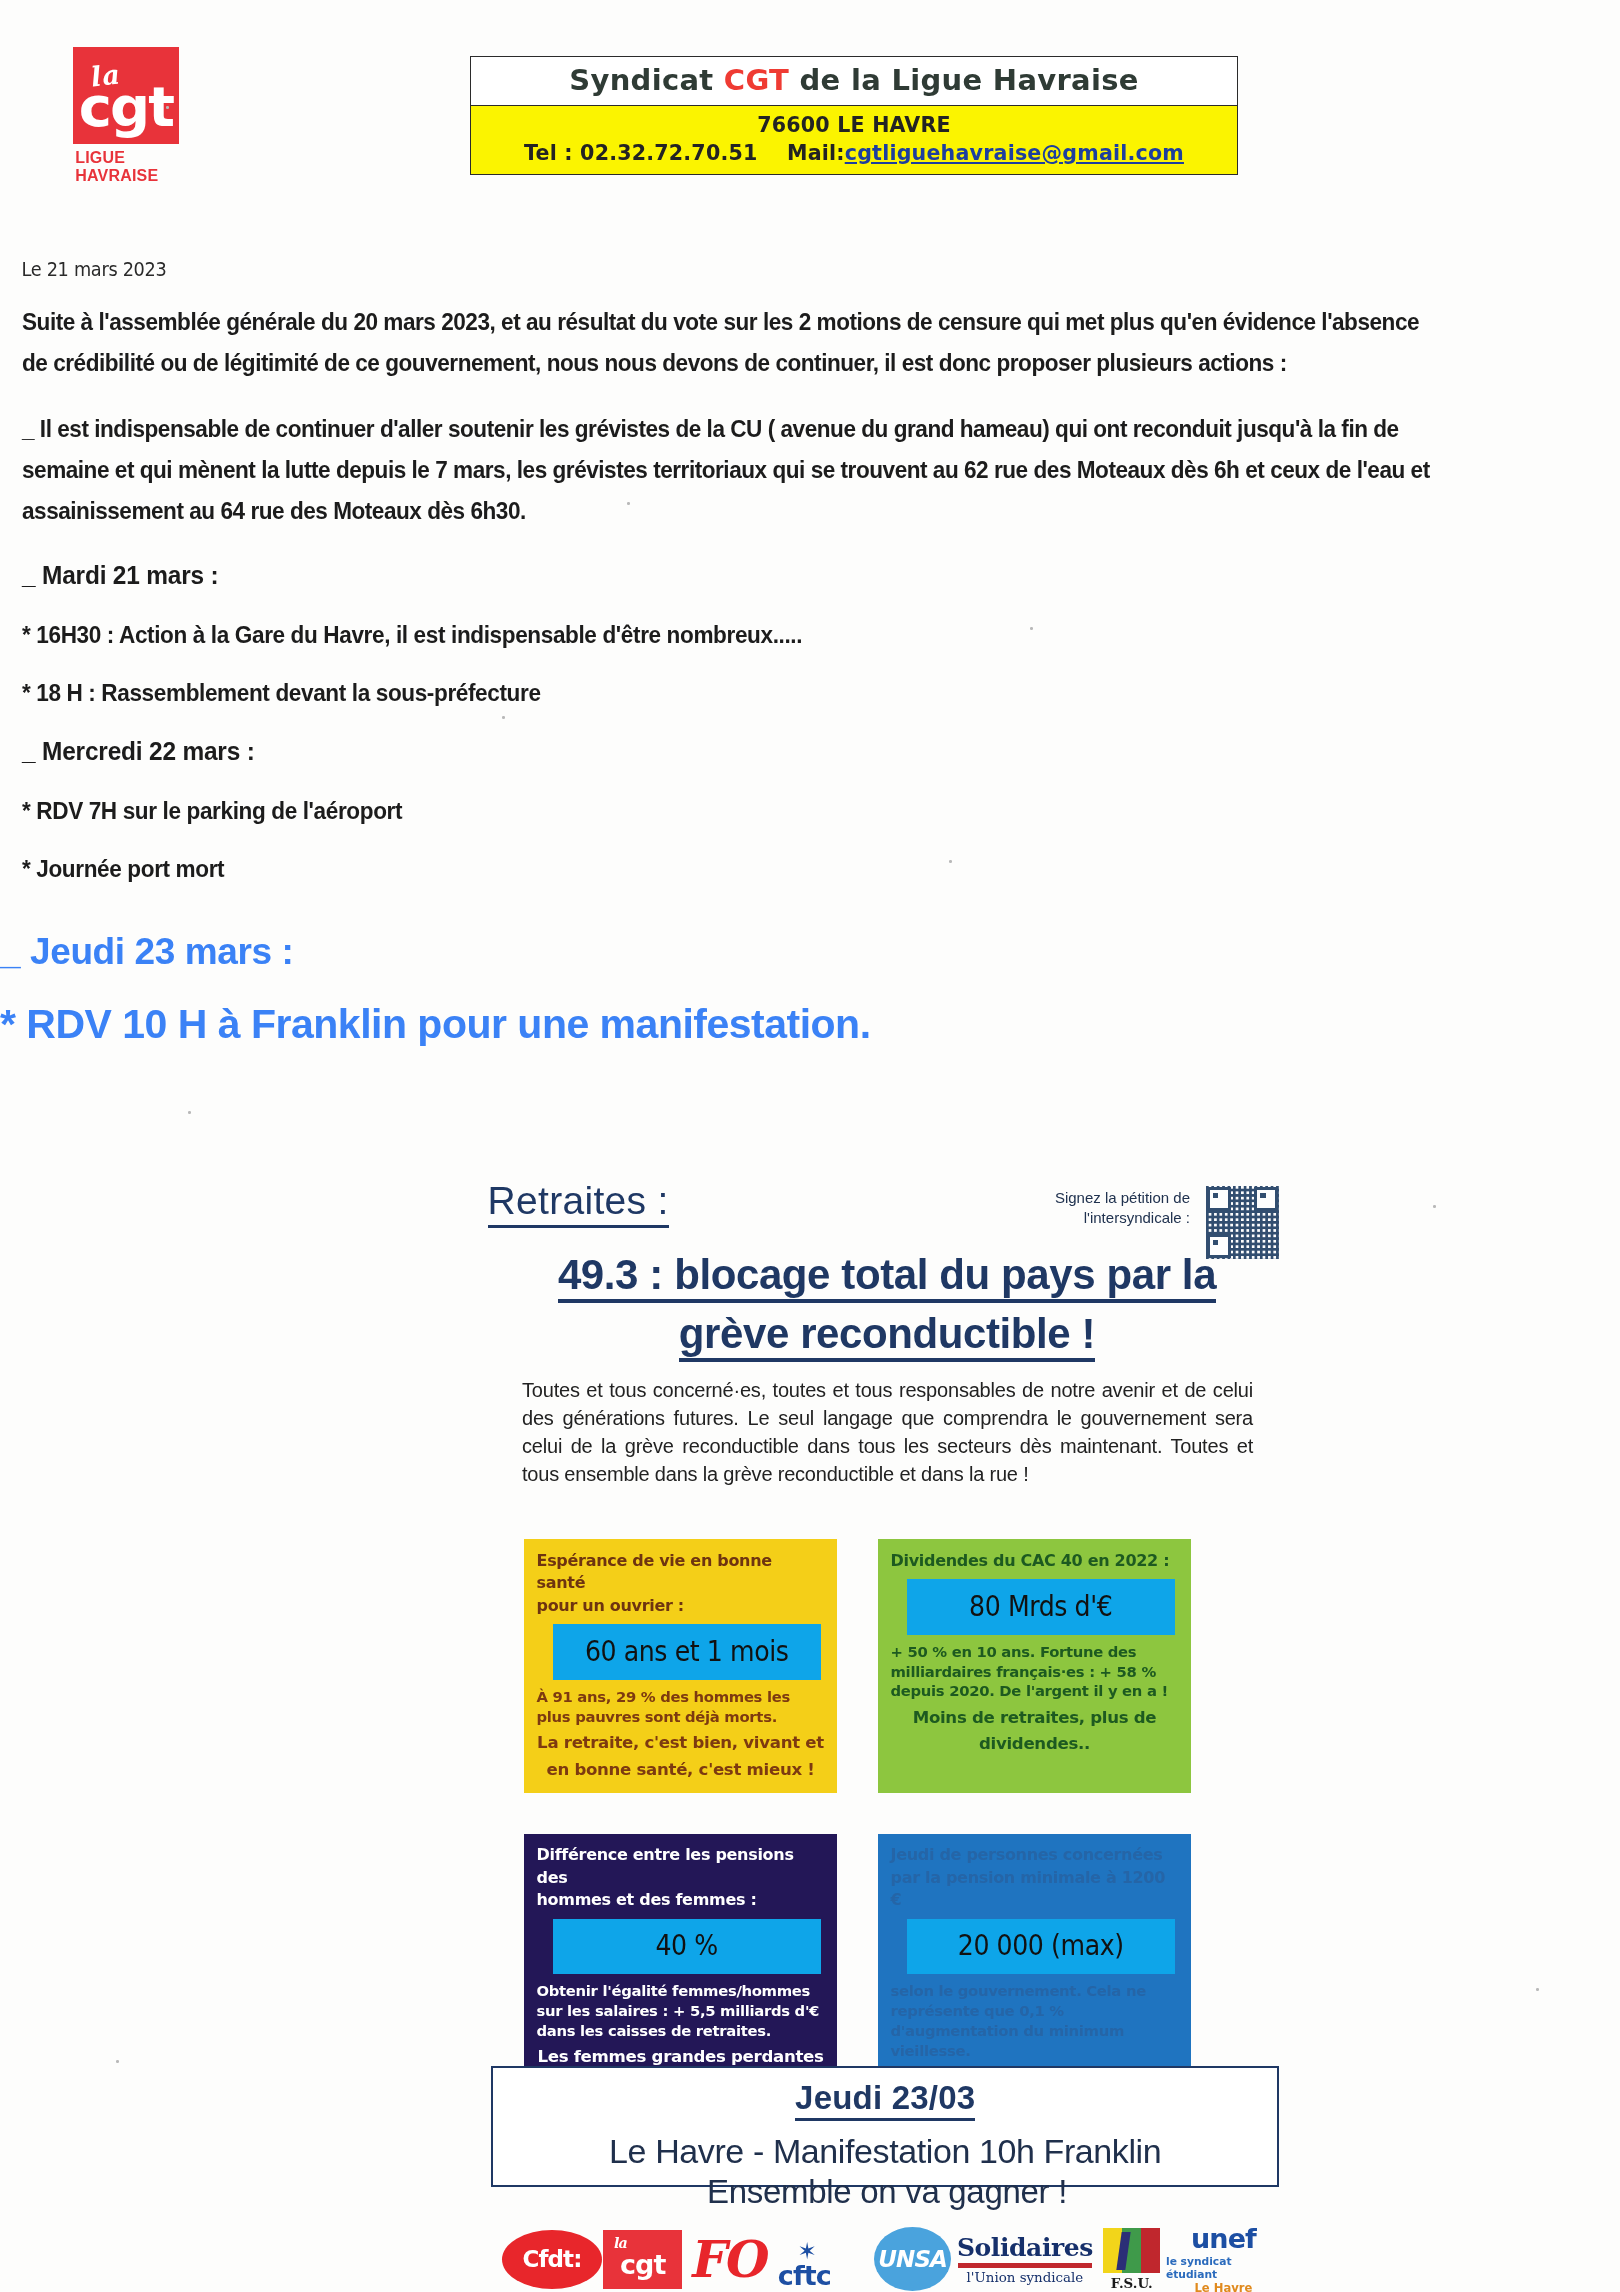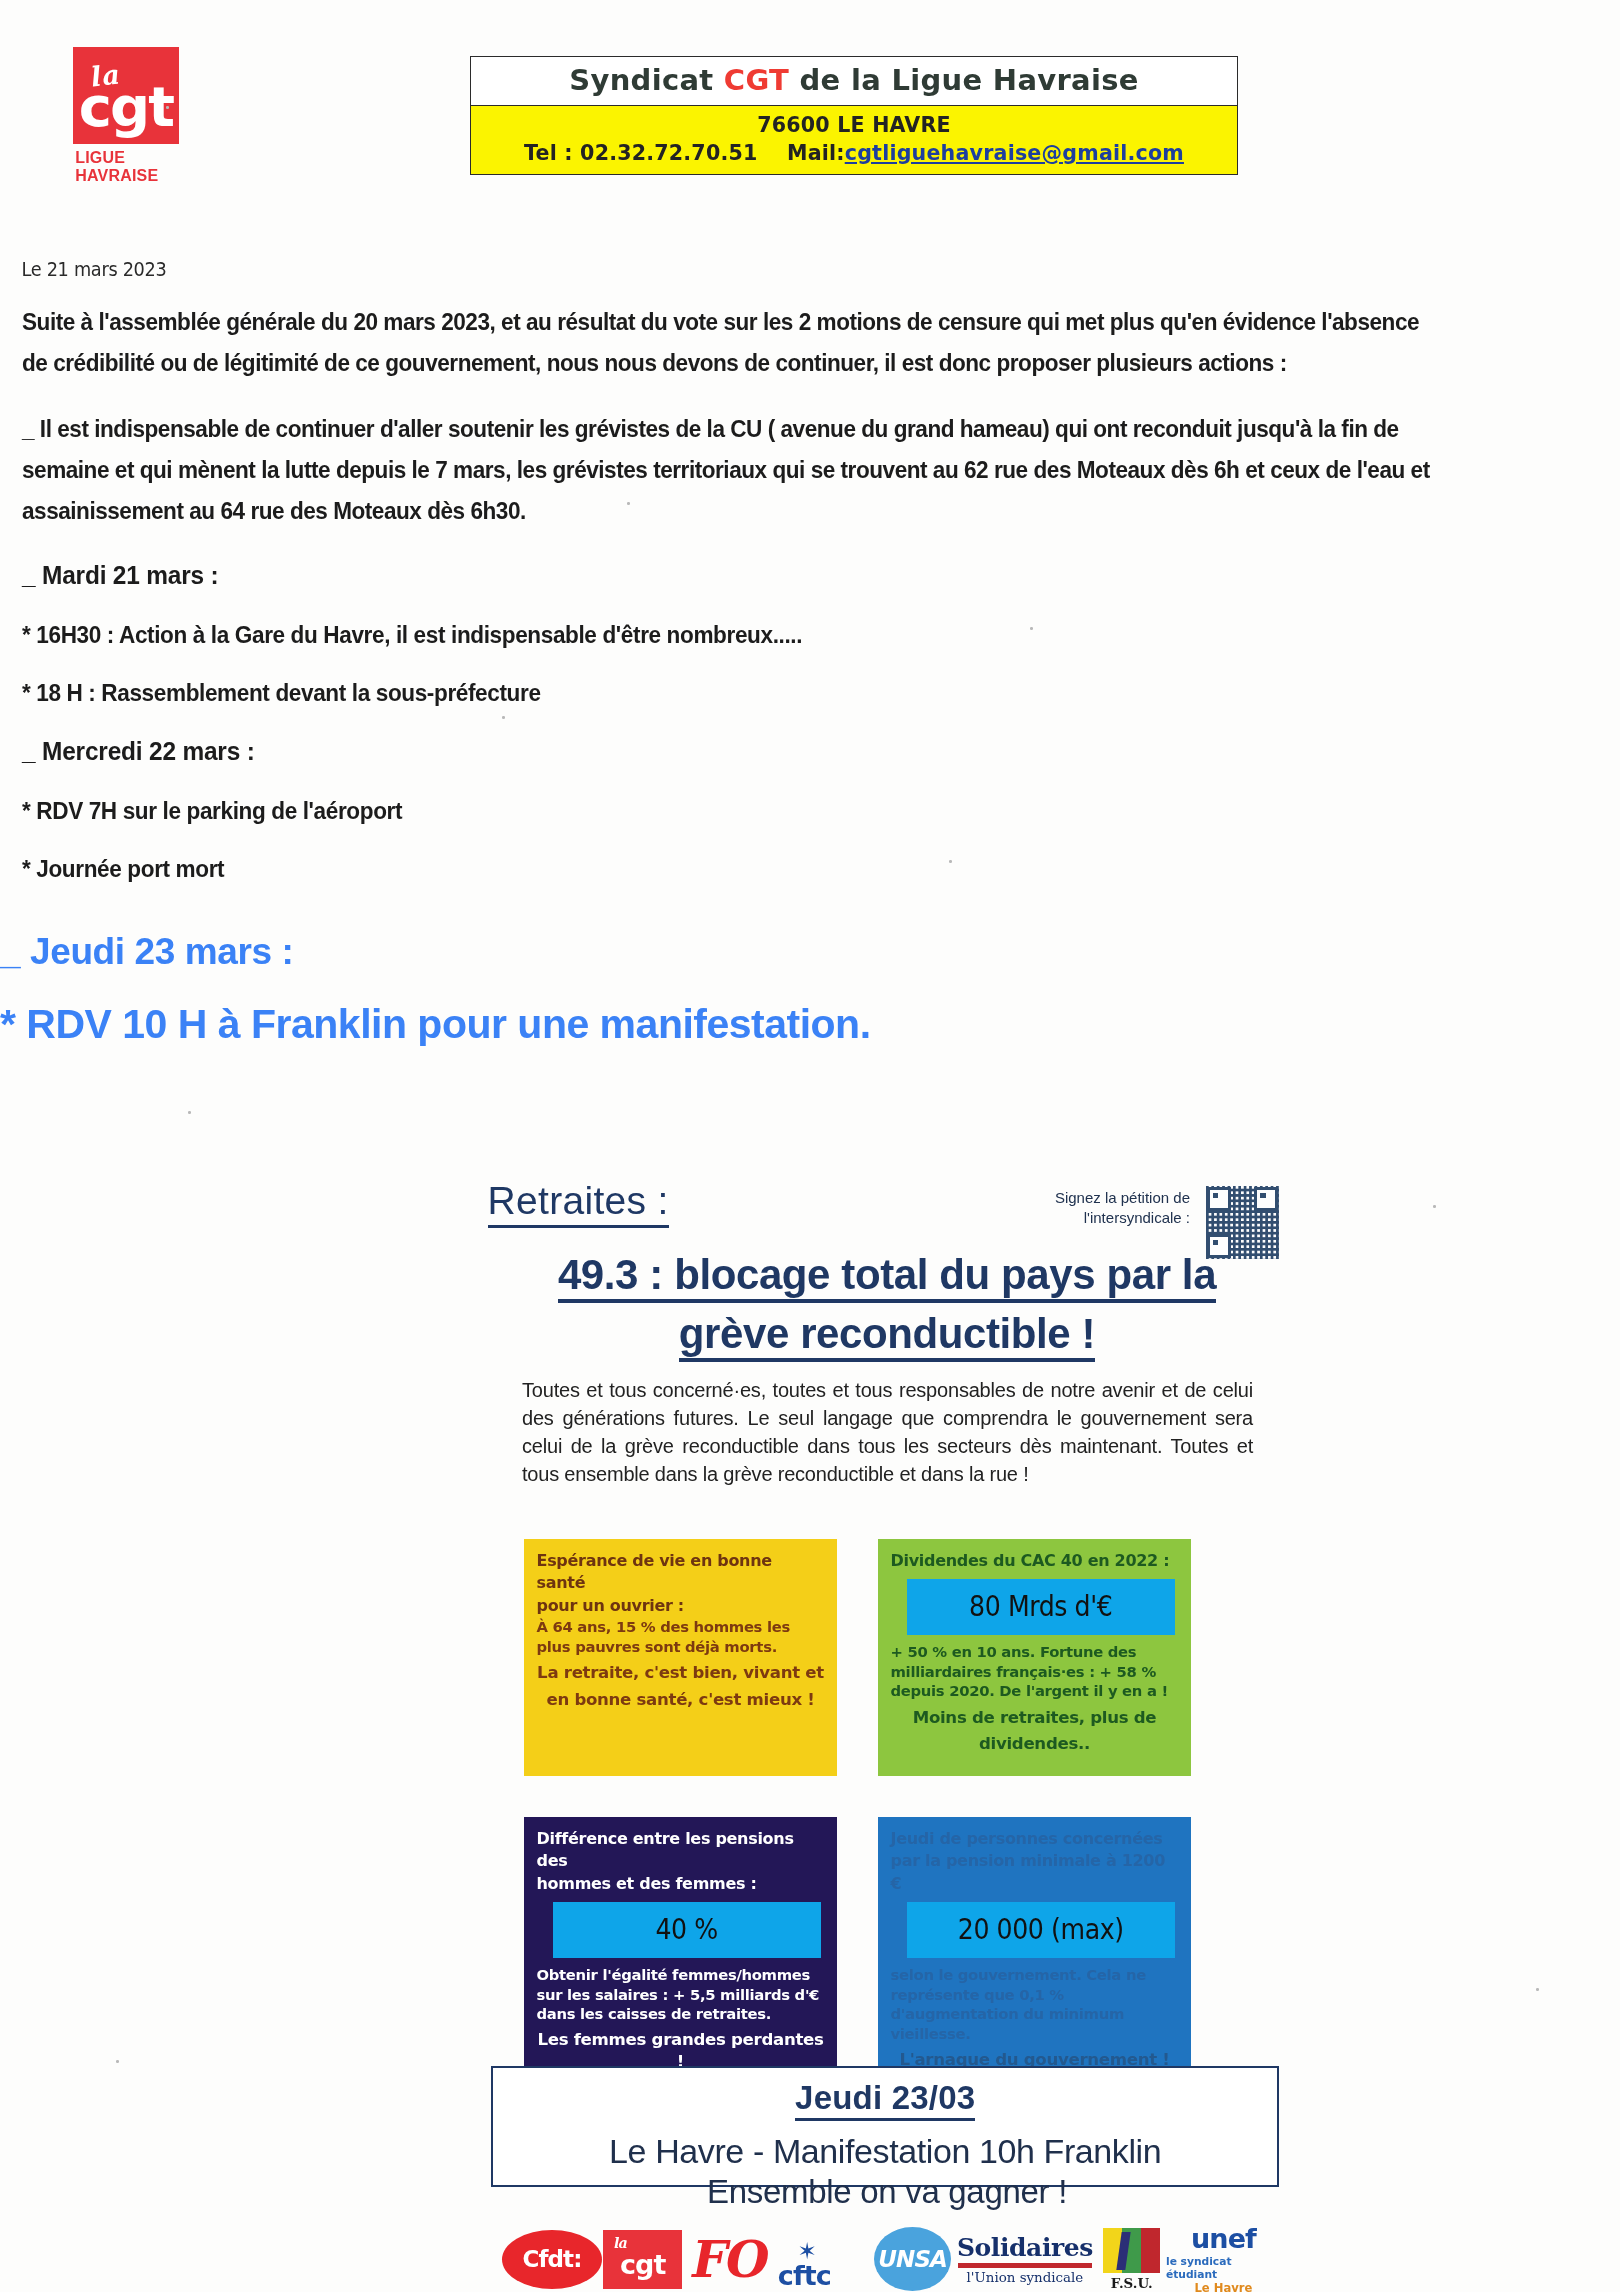--- a/index.html
+++ b/index.html
@@ -623,21 +623,22 @@
       <div class="l2"><span>grève reconductible !</span></div>
     </div>
 
     <div class="flyer-para">Toutes et tous concerné·es, toutes et tous responsables de notre avenir et de celui des générations futures. Le seul langage que comprendra le gouvernement sera celui de la grève reconductible dans tous les secteurs dès maintenant. Toutes et tous ensemble dans la grève reconductible et dans la rue !</div>
 
     <div class="stats">
 
       <div class="stat yellow">
         <div class="q">Espérance de vie en bonne santé</div>
         <div class="q">pour un ouvrier :</div>
-        <div class="note">À 64 ans, 15 % des hommes les plus pauvres sont déjà morts.</div>
+        <div class="big">60 ans et 1 mois</div>
+        <div class="note">À 91 ans, 29 % des hommes les plus pauvres sont déjà morts.</div>
         <div class="punch">La retraite, c'est bien, vivant et</div>
         <div class="punch">en bonne santé, c'est mieux !</div>
       </div>
 
       <div class="stat green">
         <div class="q">Dividendes du CAC 40 en 2022 :</div>
         <div class="big">80 Mrds d'€</div>
         <div class="note">+ 50 % en 10 ans. Fortune des milliardaires français·es : + 58 % depuis 2020. De l'argent il y en a !</div>
         <div class="punch">Moins de retraites, plus de</div>
         <div class="punch">dividendes..</div>

